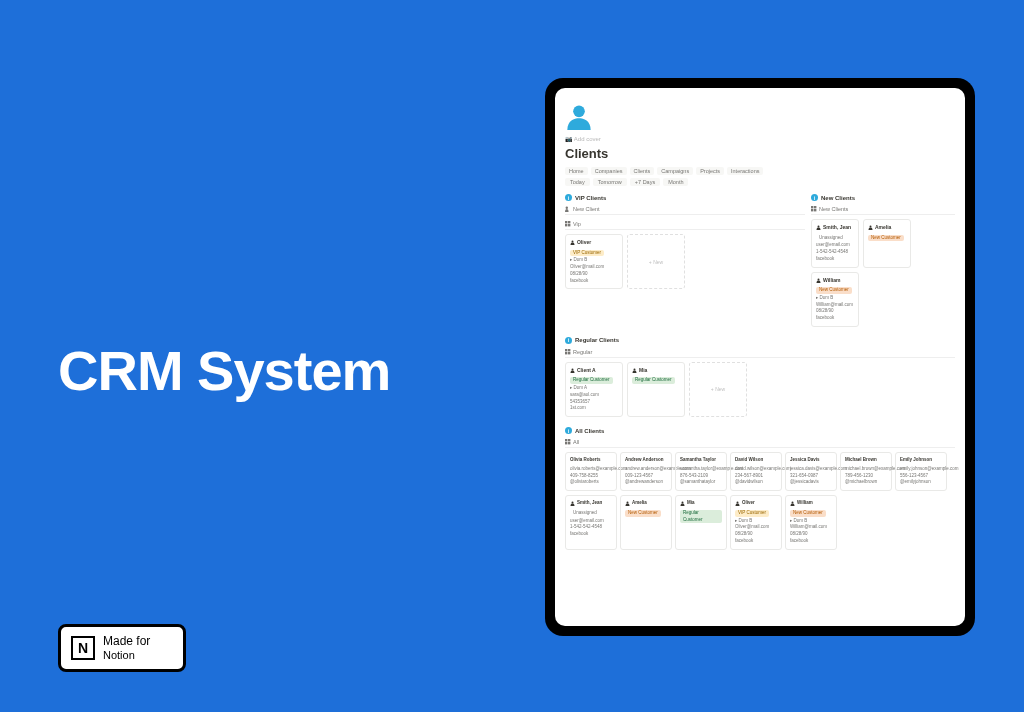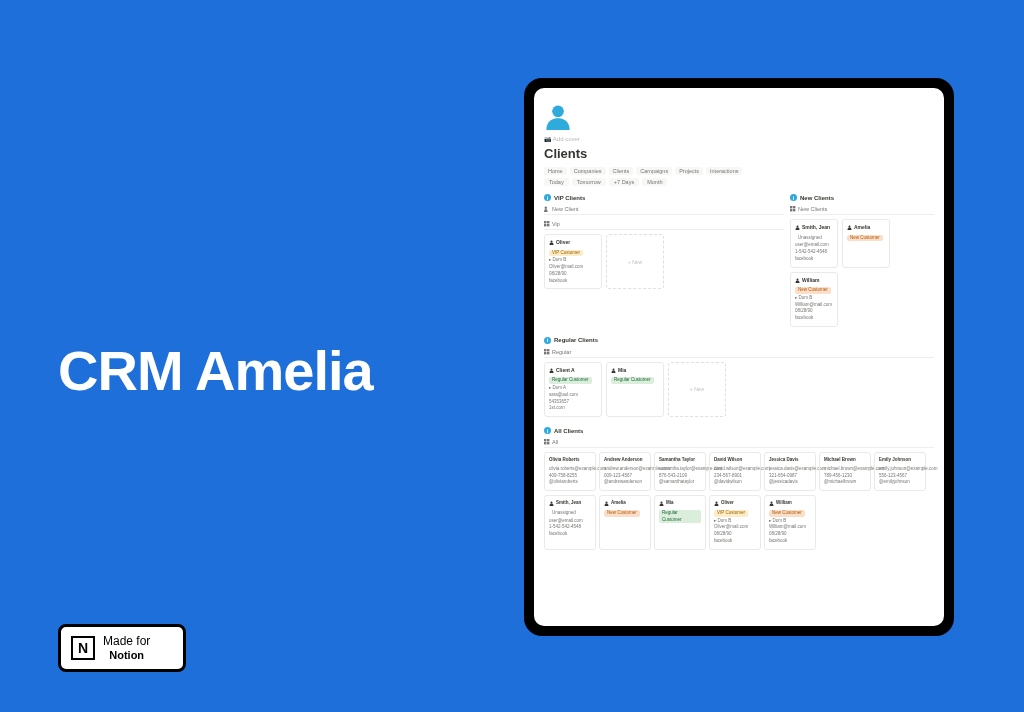--- a/index.html
+++ b/index.html
@@ -39,25 +39,25 @@
   height: 24px;
   border: 2px solid #000;
   display: flex;
   align-items: center;
   justify-content: center;
   font-weight: 900;
   font-size: 14px;
 }
 .badge-text { font-size: 11px; line-height: 1.2; }
 .badge-text .small { font-size: 12px; }
-.badge-text .big { font-weight: 700; text-align: center; }
+.badge-text .big { font-weight: 400; }
 
 .tablet {
   position: absolute;
-  right: 70px;
+  right: 49px;
   top: 78px;
   width: 430px;
   height: 558px;
   background: #000;
   border-radius: 18px;
   padding: 10px;
 }
 .screen {
   width: 100%;
   height: 100%;
@@ -119,21 +119,21 @@
   font-size: 5px;
 }
 .small-cards .card { width: 48px; }
 .all-cards { display: flex; gap: 3px; flex-wrap: wrap; }
 .all-cards .card { width: 52px; font-size: 4.5px; }
 .dot { color: #787774; }
 </style>
 </head>
 <body>
 
-<div class="hero-title">CRM Amelia</div>
+<div class="hero-title">CRM System</div>
 
 <div class="badge">
   <div class="badge-logo">N</div>
   <div class="badge-text">
     <div class="small">Made for</div>
     <div class="big">Notion</div>
   </div>
 </div>
 
 <div class="tablet">

